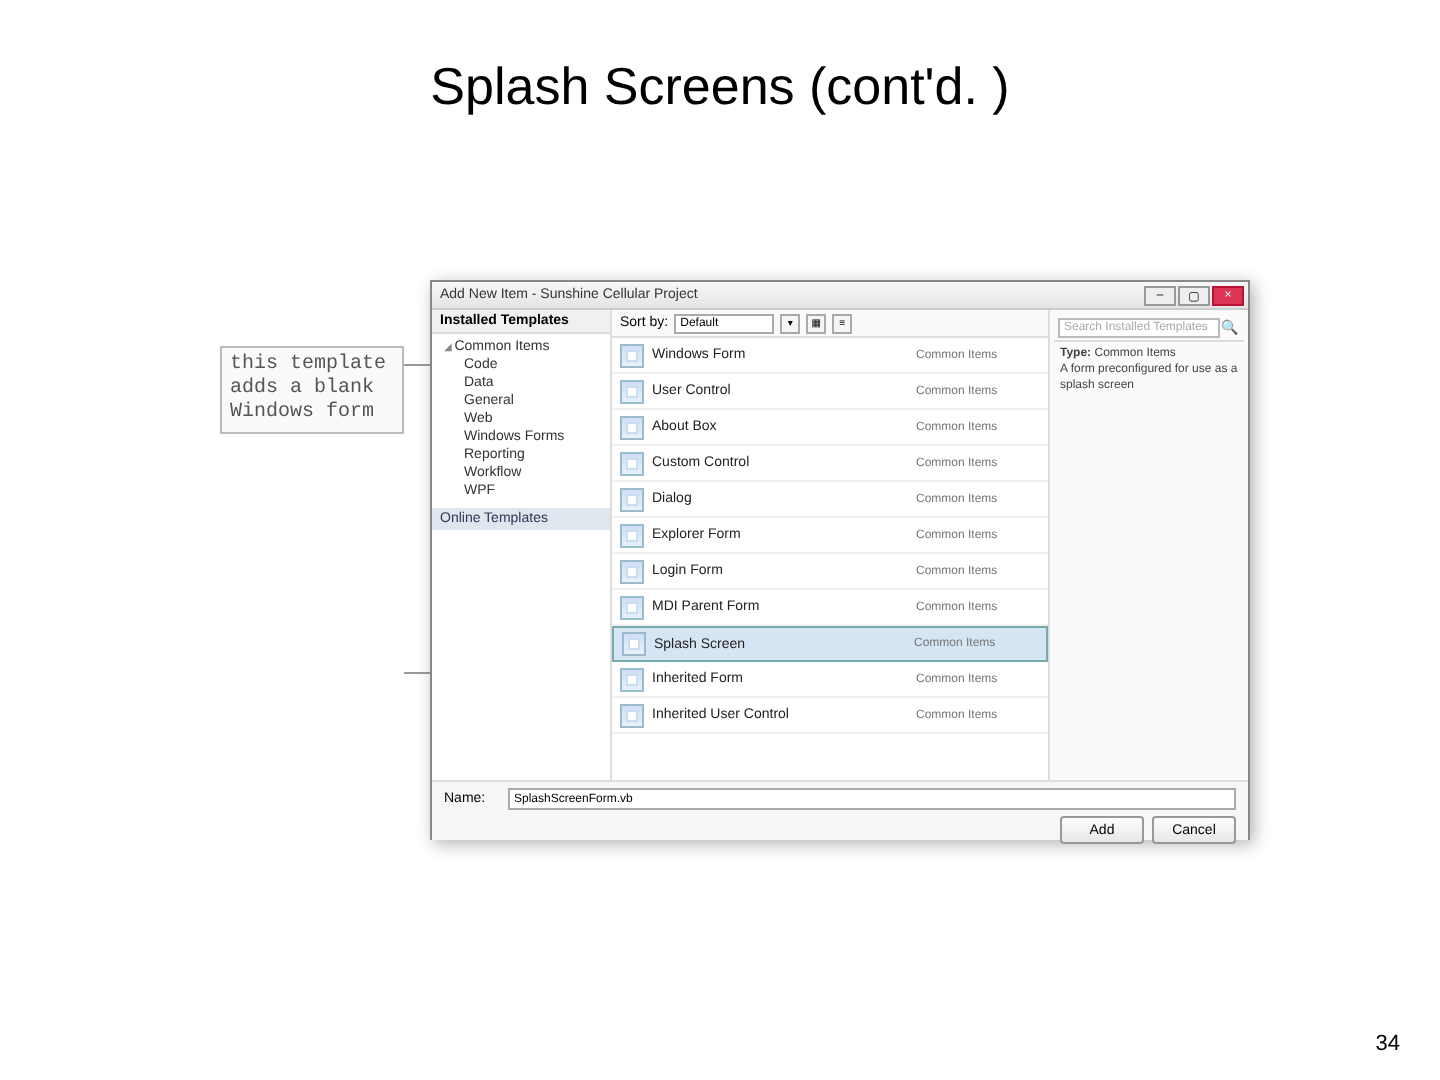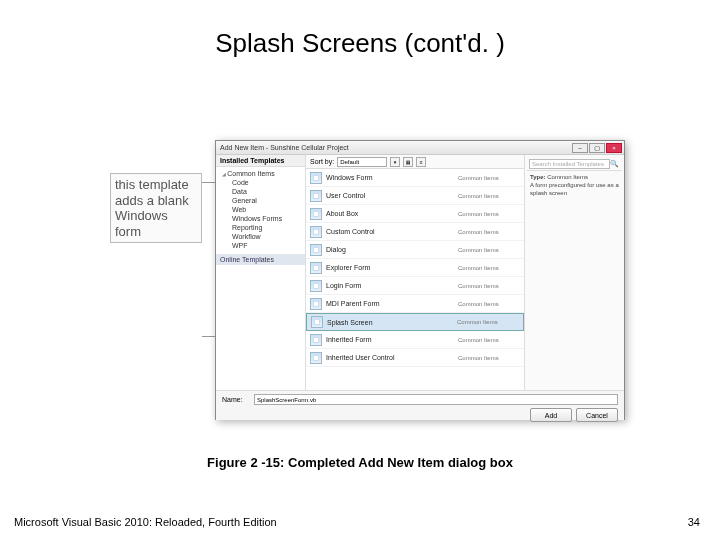--- a/index.html
+++ b/index.html
@@ -2,21 +2,21 @@
 <html><head>
 <meta charset="utf-8">
 <style>
   * { box-sizing: border-box; margin: 0; padding: 0; }
   body { width: 720px; height: 540px; background: #fff; font-family: Arial, sans-serif; position: relative; overflow: hidden; }
   .slide { width: 100%; height: 100%; position: relative; }
   .title { font-size: 26px; text-align: center; padding-top: 28px; font-weight: normal; color: #000; }
   .content { position: absolute; top: 140px; left: 110px; width: 520px; height: 300px; }
   
   
-  .callout { position: absolute; font-size: 13px; color: #555; border: 1px solid #bbb; background: #fafafa; padding: 3px 4px; width: 92px; line-height: 1.2; }
+  .callout { position: absolute; font-size: 10px; color: #555; border: 1px solid #bbb; background: #fafafa; padding: 3px 4px; width: 92px; line-height: 1.2; font-family: Liberation Mono, monospace; }
   .callout-line { position: absolute; border-top: 1px solid #999; height: 1px; }
   
   
   .dialog { position: absolute; left: 105px; top: 0; width: 410px; height: 280px; border: 1px solid #888; box-shadow: 2px 2px 8px rgba(0,0,0,0.3); background: #fff; font-size: 7px; }
   .titlebar { height: 14px; background: linear-gradient(#f8f8f8,#e4e4e4); border-bottom: 1px solid #ccc; display: flex; align-items: center; padding: 0 2px; }
   .titlebar-text { flex: 1; padding-left: 2px; color: #333; font-size: 7px; }
   .win-btn { width: 16px; height: 10px; margin-left: 1px; border: 1px solid #999; background: #eee; display: flex; align-items: center; justify-content: center; font-size: 6px; }
   .win-btn.close { background: #d35; color: #fff; border-color: #b13; }
   
   .dlg-body { display: flex; height: 235px; }
@@ -189,16 +189,14 @@
           <span class="name-in">SplashScreenForm.vb</span>
         </div>
         <div class="btn-row">
           <span class="dlg-btn">Add</span>
           <span class="dlg-btn">Cancel</span>
         </div>
       </div>
     </div>
   </div>
 
-  <div class="caption">Figure 2 -15: Completed Add New Item dialog box</div>
-  <div class="footer-left">Microsoft Visual Basic 2010: Reloaded, Fourth Edition</div>
   <div class="footer-right">34</div>
 </div>
 
 </body></html>

